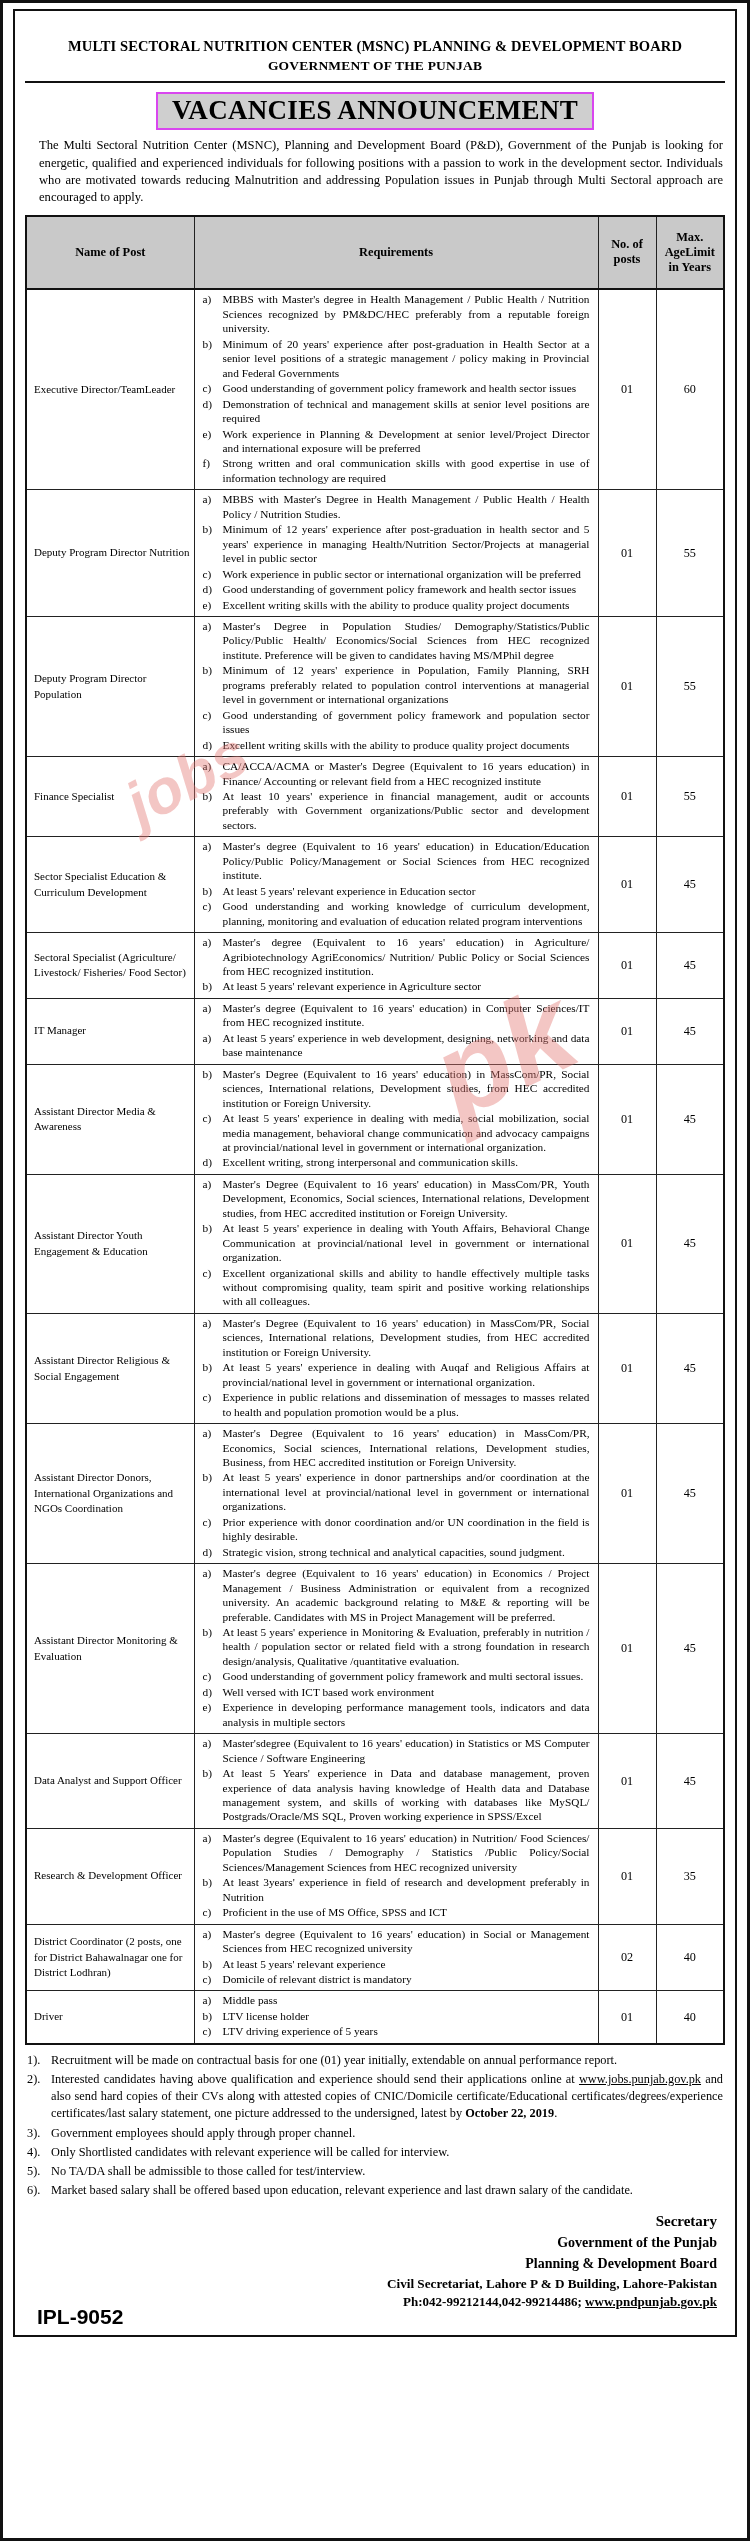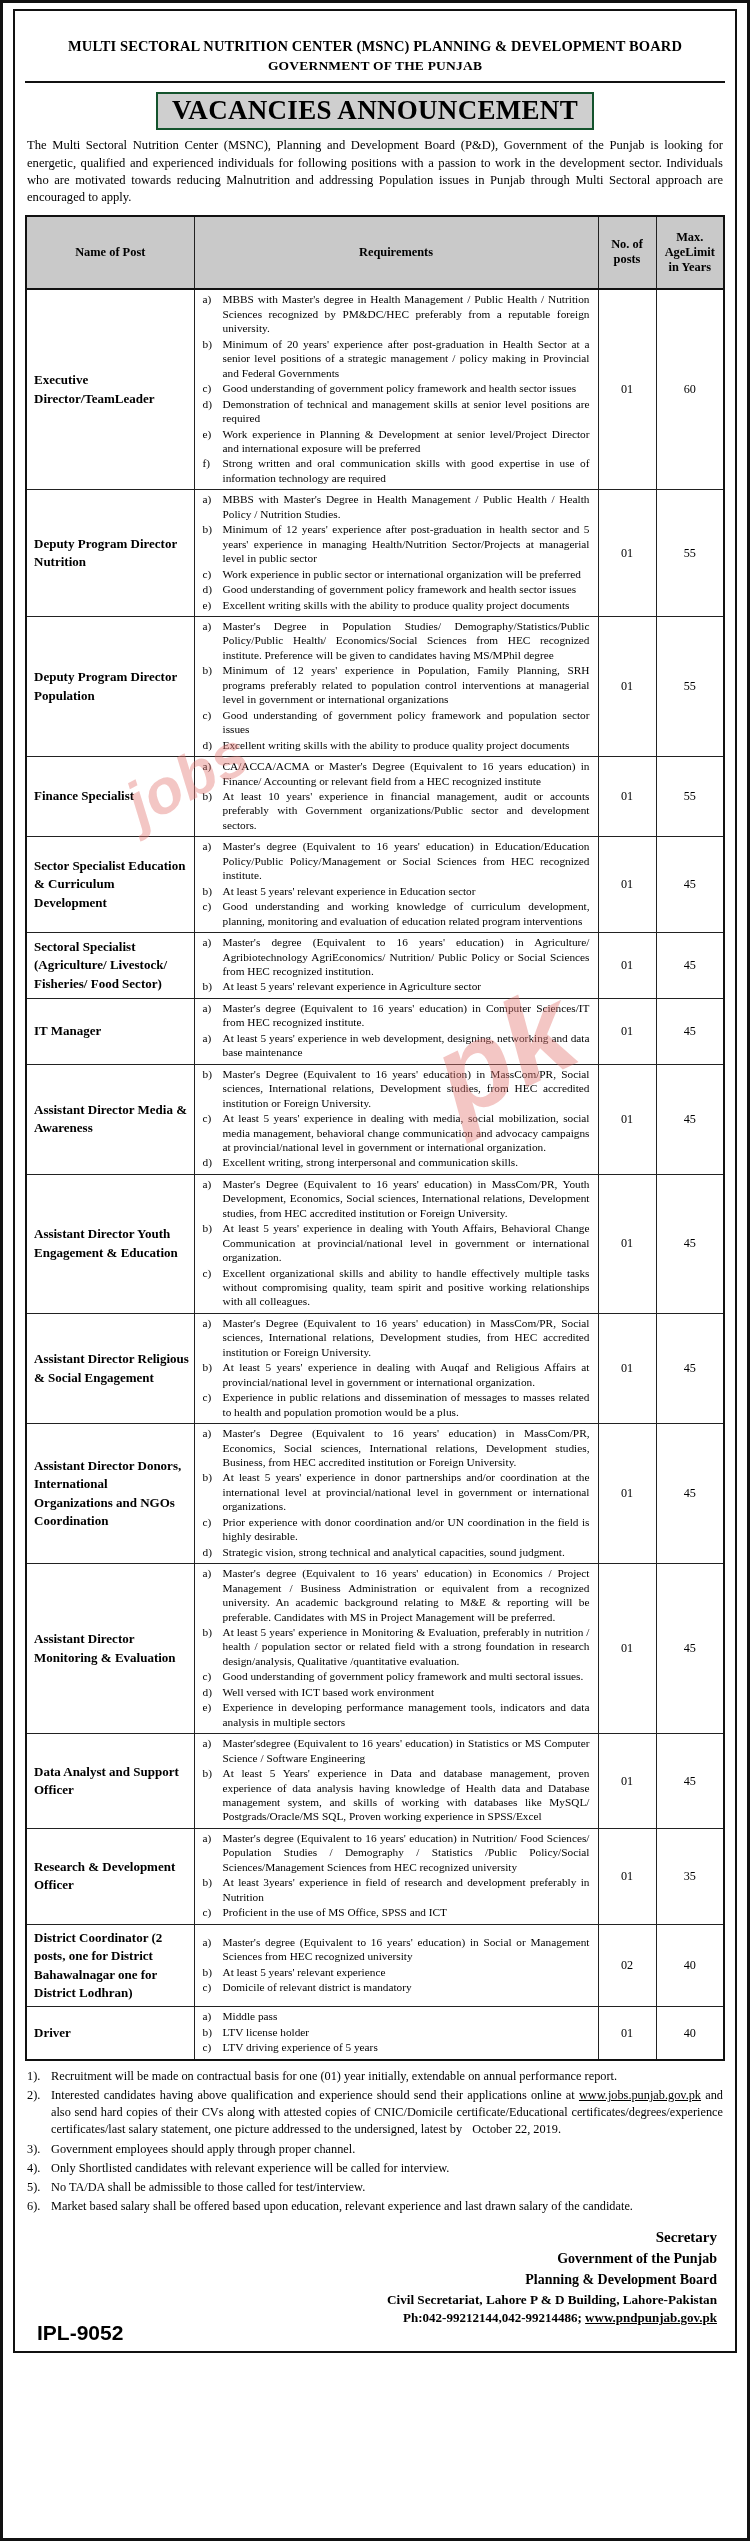--- a/index.html
+++ b/index.html
@@ -41,32 +41,32 @@
     letter-spacing: 0.2px;
   }
   .header-rule {
     border-bottom: 2px solid #111;
     margin: 7px 0 0 0;
   }
   .vacancy-wrap { text-align: center; margin: 9px 0 7px 0; }
   .vacancy-banner {
     display: inline-block;
     background: #cfcfcf;
-    border: 2px solid #14532d;
+    border: 2px solid #d946ef;
     padding: 1px 14px 3px 14px;
     font-weight: bold;
     font-size: 27px;
     letter-spacing: 0.3px;
     line-height: 1.12;
   }
   .intro {
     font-size: 12.6px;
     line-height: 1.38;
     text-align: justify;
-    margin: 2px 2px 8px 2px;
+    margin: 2px 2px 8px 14px;
   }
 
   
   table.jobs {
     width: 100%;
     border-collapse: collapse;
     table-layout: fixed;
     border: 2px solid #111;
   }
   table.jobs th, table.jobs td {
@@ -81,22 +81,22 @@
     padding: 13px 3px 14px 3px;
     line-height: 1.2;
     border-bottom: 2px solid #111;
   }
   .col-post   { width: 168px; }
   .col-req    { width: auto;  }
   .col-posts  { width: 58px;  }
   .col-age    { width: 68px;  }
 
   td.post {
-    font-weight: bold;
-    font-size: 13px;
+    font-weight: normal;
+    font-size: 11px;
     line-height: 1.42;
     padding: 4px 4px 4px 7px;
     vertical-align: middle;
   }
   td.req {
     padding: 2px 4px 3px 2px;
     font-size: 11.3px;
     vertical-align: top;
   }
   td.num {
@@ -133,21 +133,21 @@
   .note {
     display: flex;
     align-items: flex-start;
     font-size: 12.3px;
     line-height: 1.4;
     margin-bottom: 2px;
   }
   .note .n-mk { flex: 0 0 24px; }
   .note .n-tx { flex: 1 1 auto; text-align: justify; }
   .u { text-decoration: underline; }
-  .b { font-weight: normal; margin-left: 7px; }
+  .b { font-weight: bold; }
 
   
   .sig-area {
     position: relative;
     margin-top: 12px;
     min-height: 118px;
   }
   .sig {
     text-align: right;
     padding-right: 8px;

